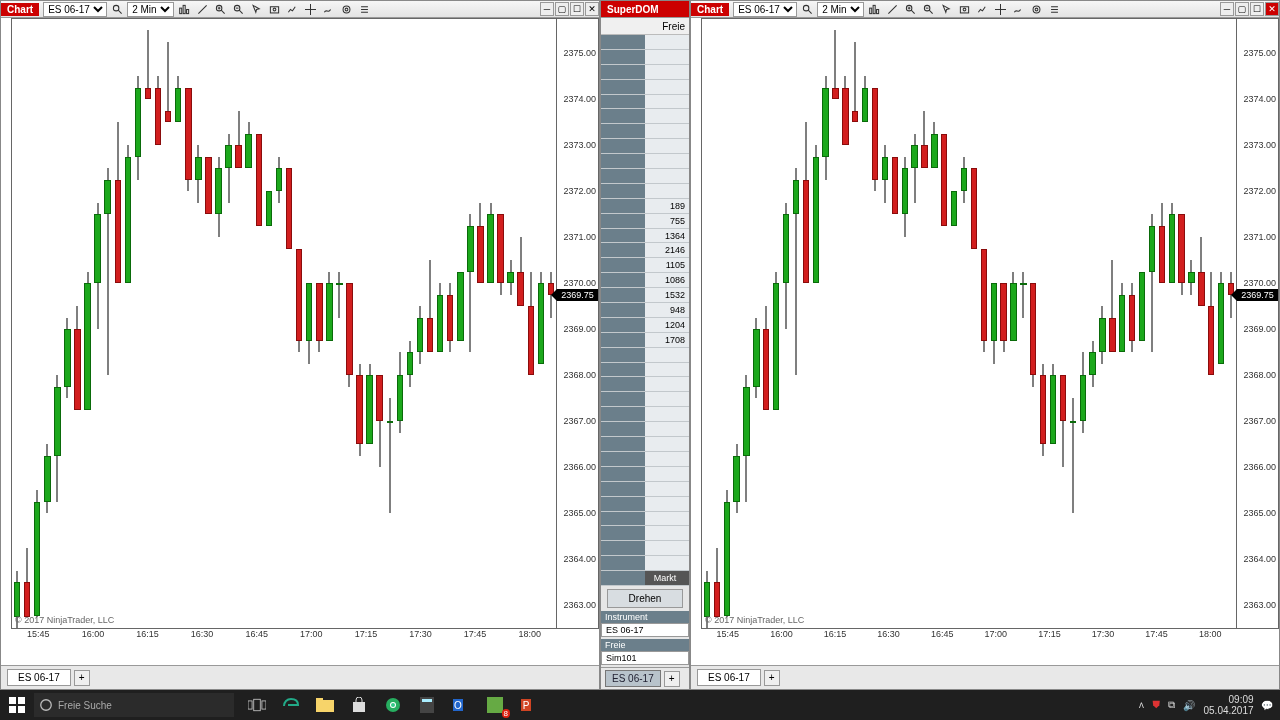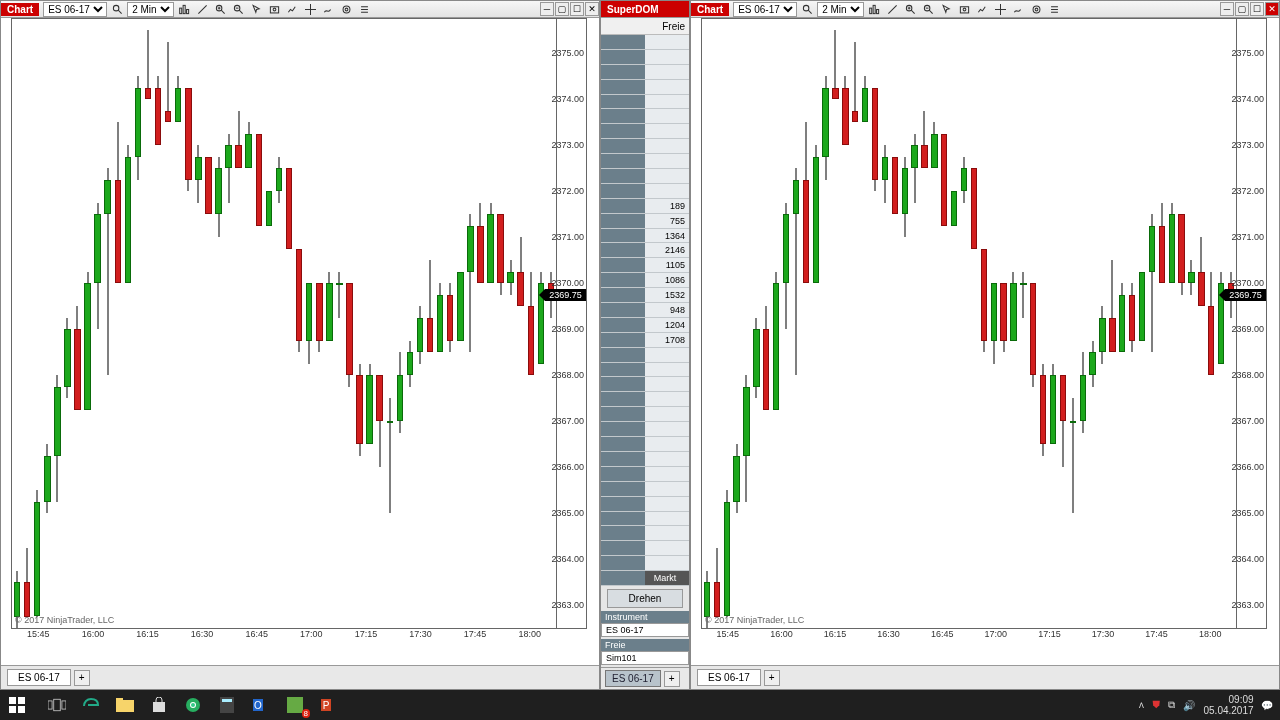--- a/index.html
+++ b/index.html
@@ -13,21 +13,21 @@
 .titlebar{height:17px;background:linear-gradient(#f6f6f6,#e3e3e3);display:flex;align-items:center;border-bottom:1px solid #999;}
 .titlebar .tag{background:#cc0000;color:#fff;font-weight:bold;padding:1px 6px;margin-right:2px;font-size:10px;}
 .titlebar select{font-size:10px;height:15px;border:1px solid #999;background:#fff;margin-left:2px;}
 .titlebar .ico{width:16px;height:16px;display:flex;align-items:center;justify-content:center;color:#333;cursor:pointer;margin-left:2px;}
 .titlebar .ico svg{width:11px;height:11px;stroke:#333;fill:none;stroke-width:1.5;}
 .titlebar .spacer{flex:1;}
 .winbtn{width:14px;height:14px;border:1px solid #999;margin-left:1px;background:#eee;display:flex;align-items:center;justify-content:center;font-size:9px;cursor:pointer;}
 
 .chartbody{flex:1;position:relative;background:#fff;}
 .plot{position:absolute;top:0;left:10px;right:42px;bottom:36px;border:1px solid #666;}
-.yaxis{position:absolute;top:0;right:12px;width:42px;bottom:36px;border:1px solid #666;border-left:none;}
+.yaxis{position:absolute;top:0;right:0;width:42px;bottom:36px;border:1px solid #666;border-left:none;}
 .yaxis .yt{position:absolute;right:2px;font-size:9px;color:#333;transform:translateY(-50%);}
 .yaxis .pricetag{position:absolute;right:0;left:0;background:#000;color:#fff;font-size:9px;text-align:center;padding:1px 0;transform:translateY(-50%);}
 .yaxis .pricetag::before{content:"";position:absolute;left:-6px;top:0;border:6px solid transparent;border-right-color:#000;border-left:none;}
 .xaxis{position:absolute;left:10px;right:42px;bottom:20px;height:16px;}
 .xaxis .xt{position:absolute;font-size:9px;color:#333;transform:translateX(-50%);}
 .copyright{position:absolute;left:14px;bottom:40px;font-size:9px;color:#666;}
 .tabbar{height:24px;background:#e8e8e8;display:flex;align-items:center;border-top:1px solid #999;}
 .tab{background:#fff;border:1px solid #999;padding:2px 10px;margin-left:6px;font-size:10px;}
 .addtab{width:16px;height:16px;border:1px solid #999;margin-left:3px;display:flex;align-items:center;justify-content:center;background:#efefef;cursor:pointer;}
 
@@ -917,20 +917,28 @@
 </div>
 
 <div class="taskbar">
   <div class="start">
     <svg viewBox="0 0 16 16">
         <rect x="0" y="0" width="7" height="7" fill="#fff"></rect>
         <rect x="9" y="0" width="7" height="7" fill="#fff"></rect>
         <rect x="0" y="9" width="7" height="7" fill="#fff"></rect>
         <rect x="9" y="9" width="7" height="7" fill="#fff"></rect>
       </svg>
+  </div>
+  <div class="search">
+    <span class="sicon">
+        <svg width="14" height="14" viewBox="0 0 16 16">
+          <circle cx="8" cy="8" r="6" stroke="#bbb" fill="none" stroke-width="1.5"></circle>
+        </svg>
+      </span>
+    <span>Freie Suche</span>
   </div>
   <div class="tb-icons">
     <span class="ti">
         <svg width="18" height="14" viewBox="0 0 22 14">
           <rect x="0" y="2" width="5" height="10" stroke="#ccc" fill="none"></rect>
           <rect x="7" y="0" width="8" height="14" stroke="#ccc" fill="none"></rect>
           <rect x="17" y="2" width="5" height="10" stroke="#ccc" fill="none"></rect>
         </svg>
       </span>
     <span class="ti">

